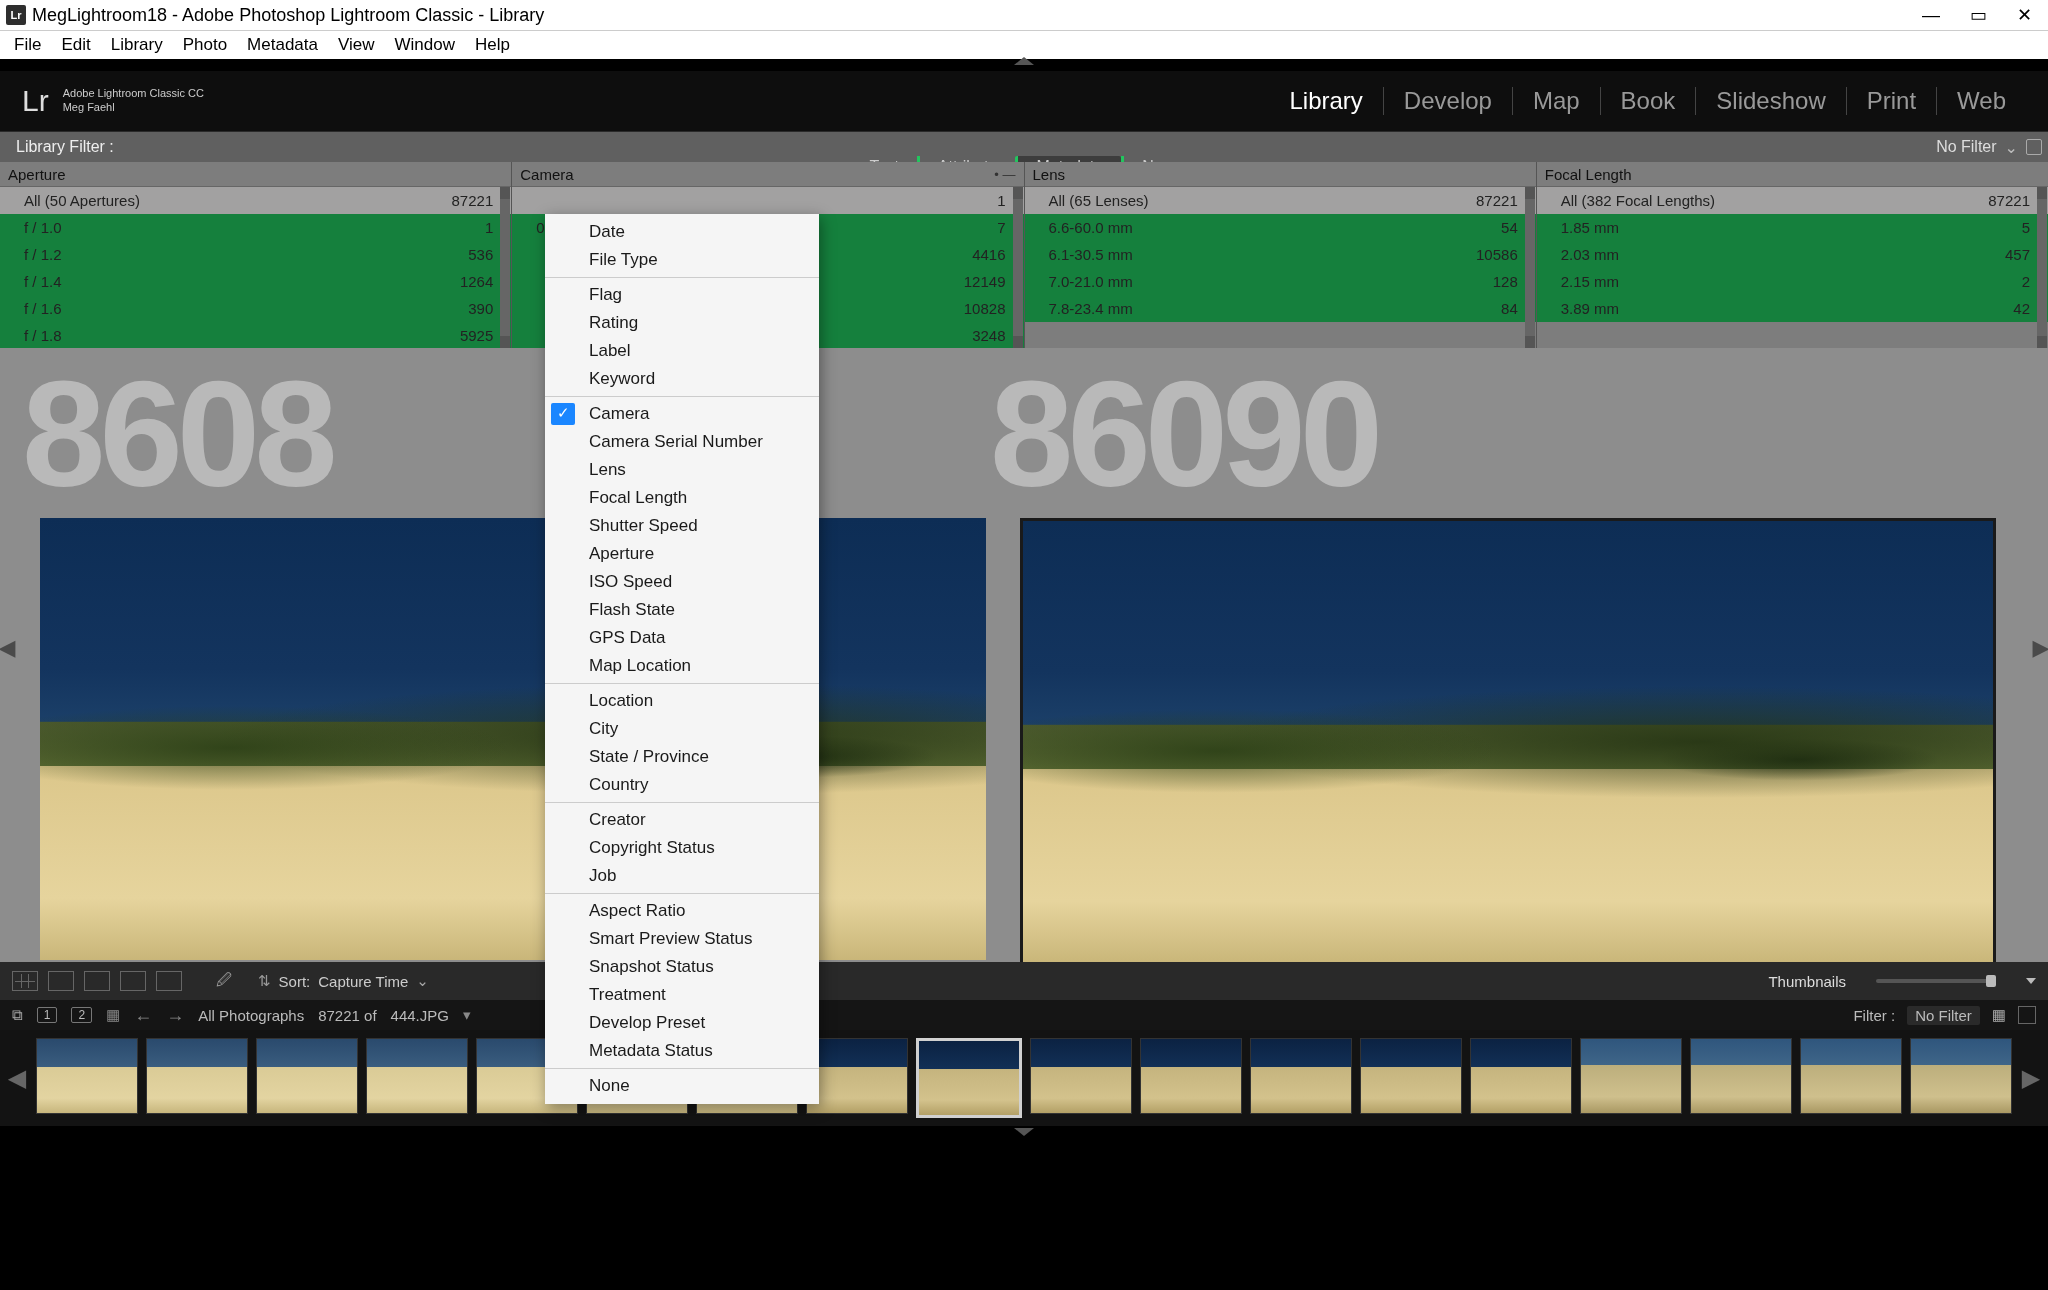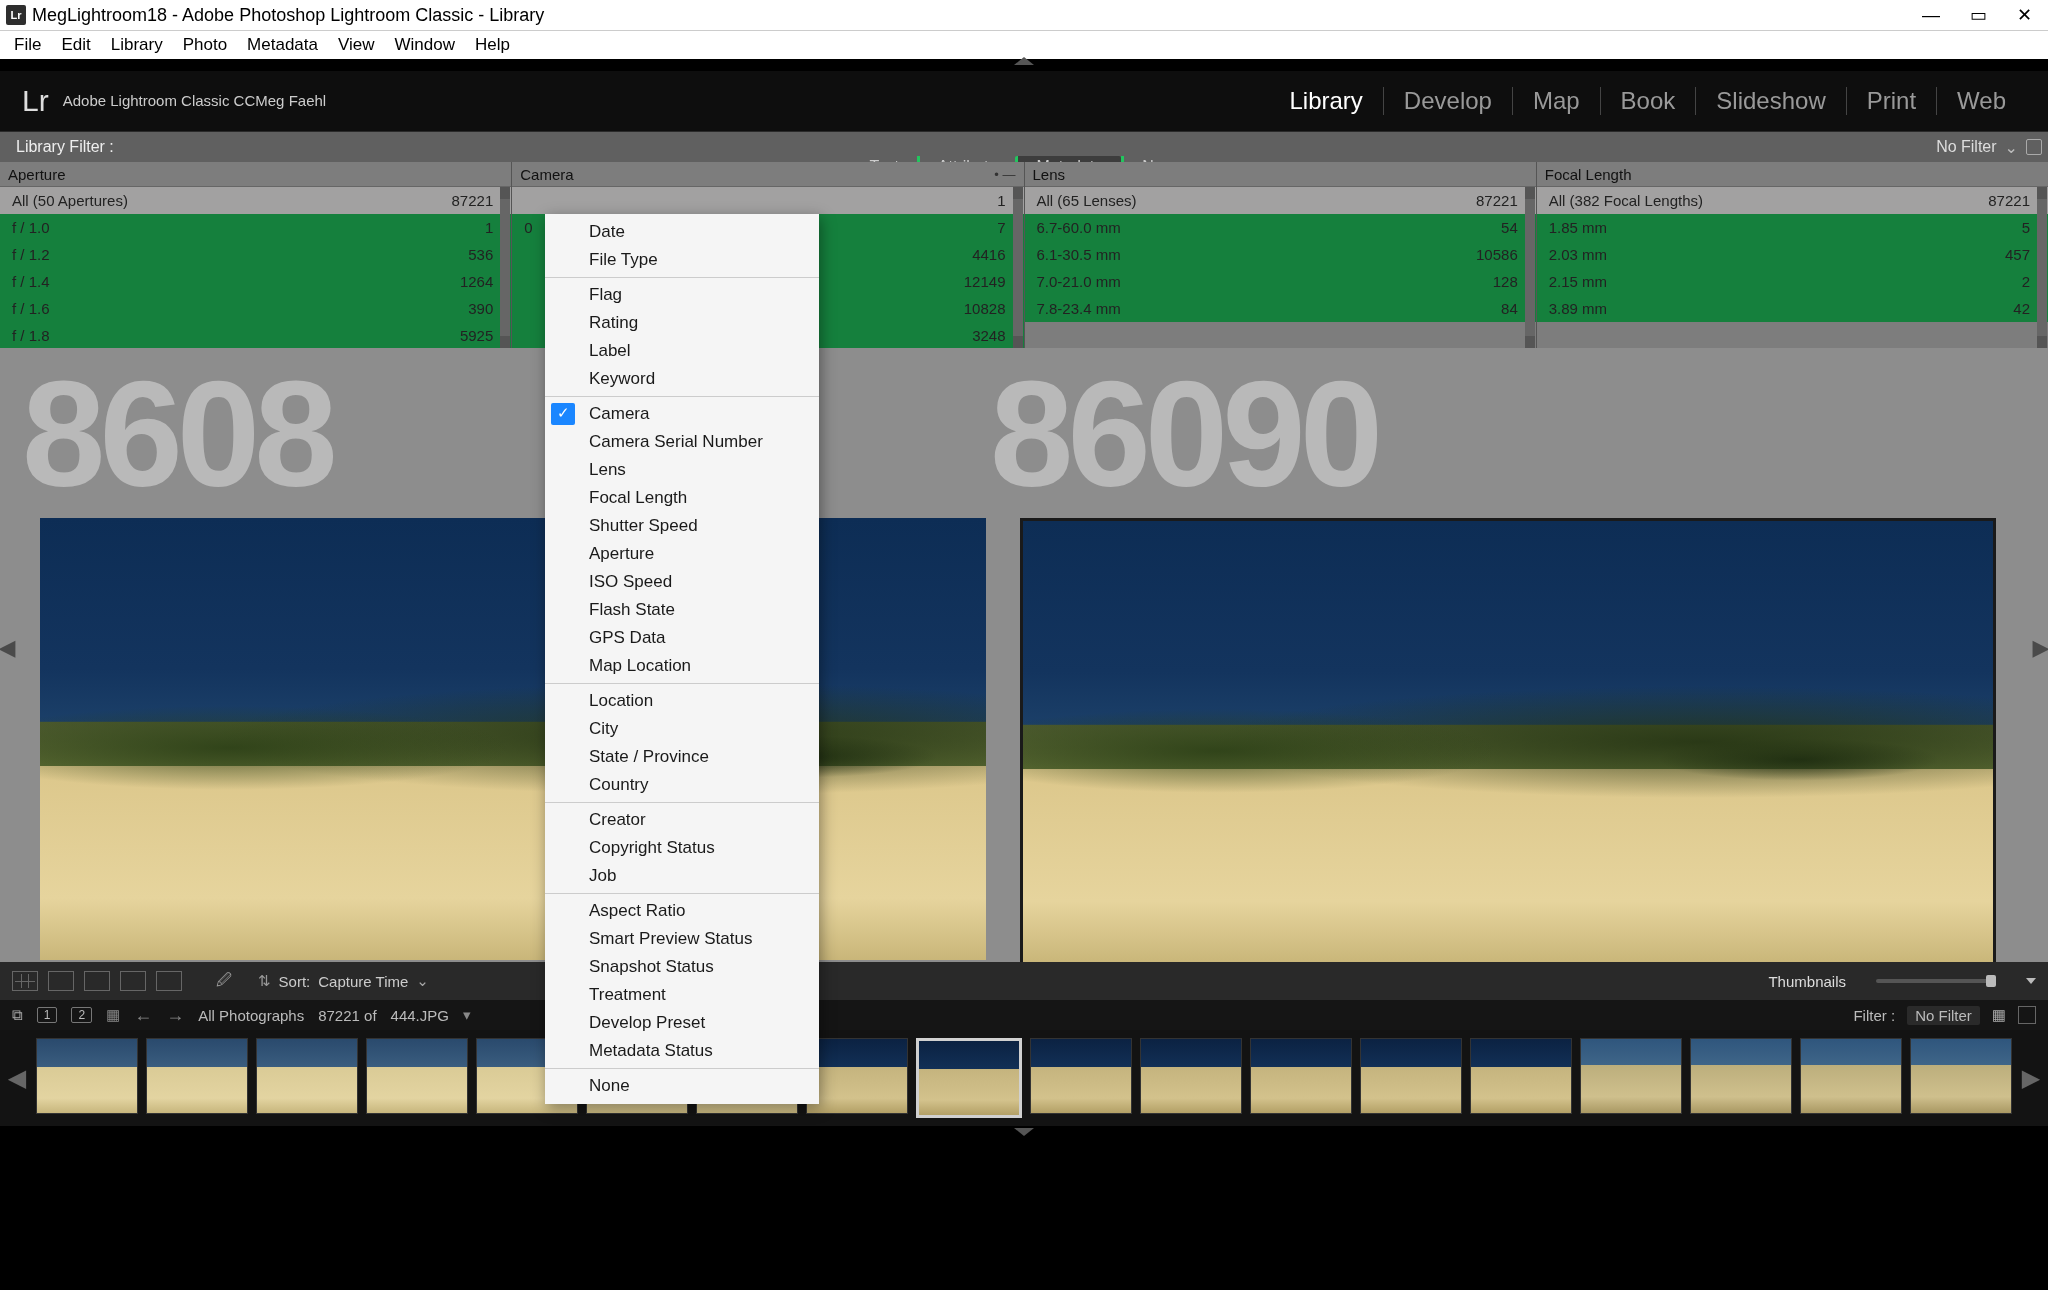--- a/index.html
+++ b/index.html
@@ -8,21 +8,21 @@
   .titlebar-left{display:flex;align-items:center;gap:6px;font-size:18px;}
   .title-icon{width:20px;height:20px;background:#2e2e2e;display:flex;align-items:center;justify-content:center;color:#fff;font-size:11px;font-weight:bold;border-radius:2px;}
   .win-controls{display:flex;gap:30px;align-items:center;padding-right:10px;}
   .win-controls span{font-size:18px;}
   .menubar{height:28px;background:#fff;display:flex;align-items:center;color:#000;font-size:17px;padding-left:4px;}
   .menubar span{padding:2px 10px;}
   
   .topbar{height:60px;background:#0e0e0e;display:flex;align-items:center;justify-content:space-between;padding:0 22px;border-bottom:1px solid #2a2a2a;}
   .top-left{display:flex;align-items:center;gap:14px;}
   .lr-logo{font-size:30px;font-weight:300;color:#ddd;}
-  .id-text{display:flex;flex-direction:row;font-size:15px;color:#ccc;line-height:1.25;}
+  .id-text{display:flex;flex-direction:column;font-size:11px;color:#ccc;line-height:1.25;}
   .modules{display:flex;align-items:center;gap:0;font-size:24px;}
   .modules .mod{color:#999;padding:0 20px;border-left:1px solid #444;}
   .modules .mod:first-child{border-left:none;}
   .modules .mod.active{color:#fff;}
   .top-tab{position:relative;height:12px;background:#000;}
   .top-tab .tri{position:absolute;left:50%;top:-2px;transform:translateX(-50%);width:0;height:0;border-left:10px solid transparent;border-right:10px solid transparent;border-bottom:8px solid #555;}
   
   .filterrow{height:30px;background:#606060;display:flex;align-items:center;justify-content:space-between;font-size:16px;padding:0 6px;color:#ddd;}
   .filterrow-center{display:flex;align-items:center;gap:0;margin-top:40px;}
   .filterrow-center span{padding:0 18px;color:#ccc;border-left:3px solid #22c55e;display:flex;align-items:center;height:22px;}
@@ -33,21 +33,21 @@
   .filterrow .lbl{color:#eee;padding-left:10px;}
   
   .meta-area{background:#7d7d7d;display:flex;height:186px;}
   .meta-col{flex:1;min-width:0;display:flex;flex-direction:column;border-right:1px solid #555;position:relative;}
   .meta-col:last-child{border-right:none;}
   .meta-head{height:24px;background:#7d7d7d;color:#111;font-size:15px;display:flex;align-items:center;padding:0 8px;border-bottom:1px solid #666;justify-content:space-between;}
   .meta-body{flex:1;overflow:hidden;position:relative;}
   .meta-scroll{position:absolute;right:1px;top:0;bottom:0;width:10px;display:flex;flex-direction:column;}
   .meta-scroll .cap{height:12px;background:#555;}
   .meta-scroll .track{flex:1;background:#666;}
-  .meta-row{height:27px;display:flex;align-items:center;justify-content:space-between;padding:0 18px 0 12px;color:#222;font-size:15px;cursor:default;}
+  .meta-row{height:27px;display:flex;align-items:center;justify-content:space-between;padding:0 18px 0 24px;color:#222;font-size:15px;cursor:default;}
   .meta-row.hdr{background:#a2a1a1;color:#222;}
   .meta-row:not(.hdr){background:#15803d;}
   .meta-row .num{text-align:center;}
   .tob{font-size:13px;color:#333;}
   
   .dd{position:absolute;left:545px;top:214px;width:274px;background:#f5f5f5;color:#1a1a1a;font-size:17px;box-shadow:2px 4px 14px rgba(0,0,0,.4);z-index:50;padding:4px 0;}
   .dd .sep{height:1px;background:#ccc;margin:3px 0;}
   .dd .item{padding:4px 10px 4px 44px;position:relative;}
   .dd .item.sel::before{content:"";position:absolute;left:6px;top:3px;width:24px;height:22px;background:#1a86ff;border-radius:2px;}
   .dd .item.sel::after{content:"✓";position:absolute;left:12px;top:4px;color:#fff;font-size:15px;}
@@ -253,21 +253,21 @@
     <div class="meta-col">
       <div class="meta-head">
         <span>Lens</span>
       </div>
       <div class="meta-body">
         <div class="meta-row hdr">
           <span>All (65 Lenses)</span>
           <span class="num">87221</span>
         </div>
         <div class="meta-row">
-          <span>6.7-60.0 mm</span>
+          <span>6.6-60.0 mm</span>
           <span class="num">54</span>
         </div>
         <div class="meta-row">
           <span>6.1-30.5 mm</span>
           <span class="num">10586</span>
         </div>
         <div class="meta-row">
           <span>7.0-21.0 mm</span>
           <span class="num">128</span>
         </div>

